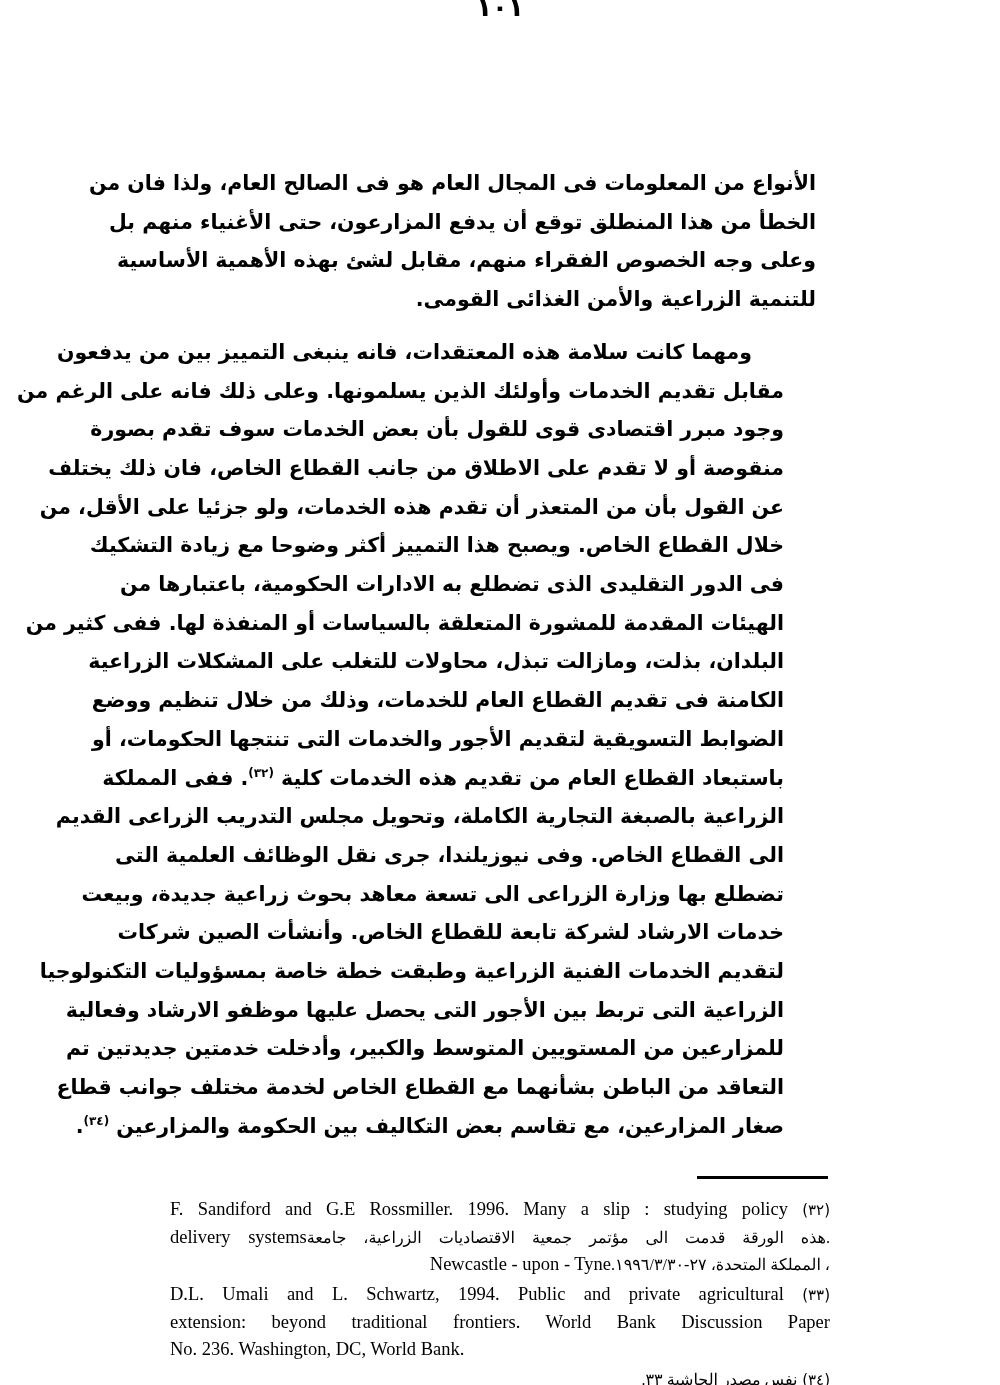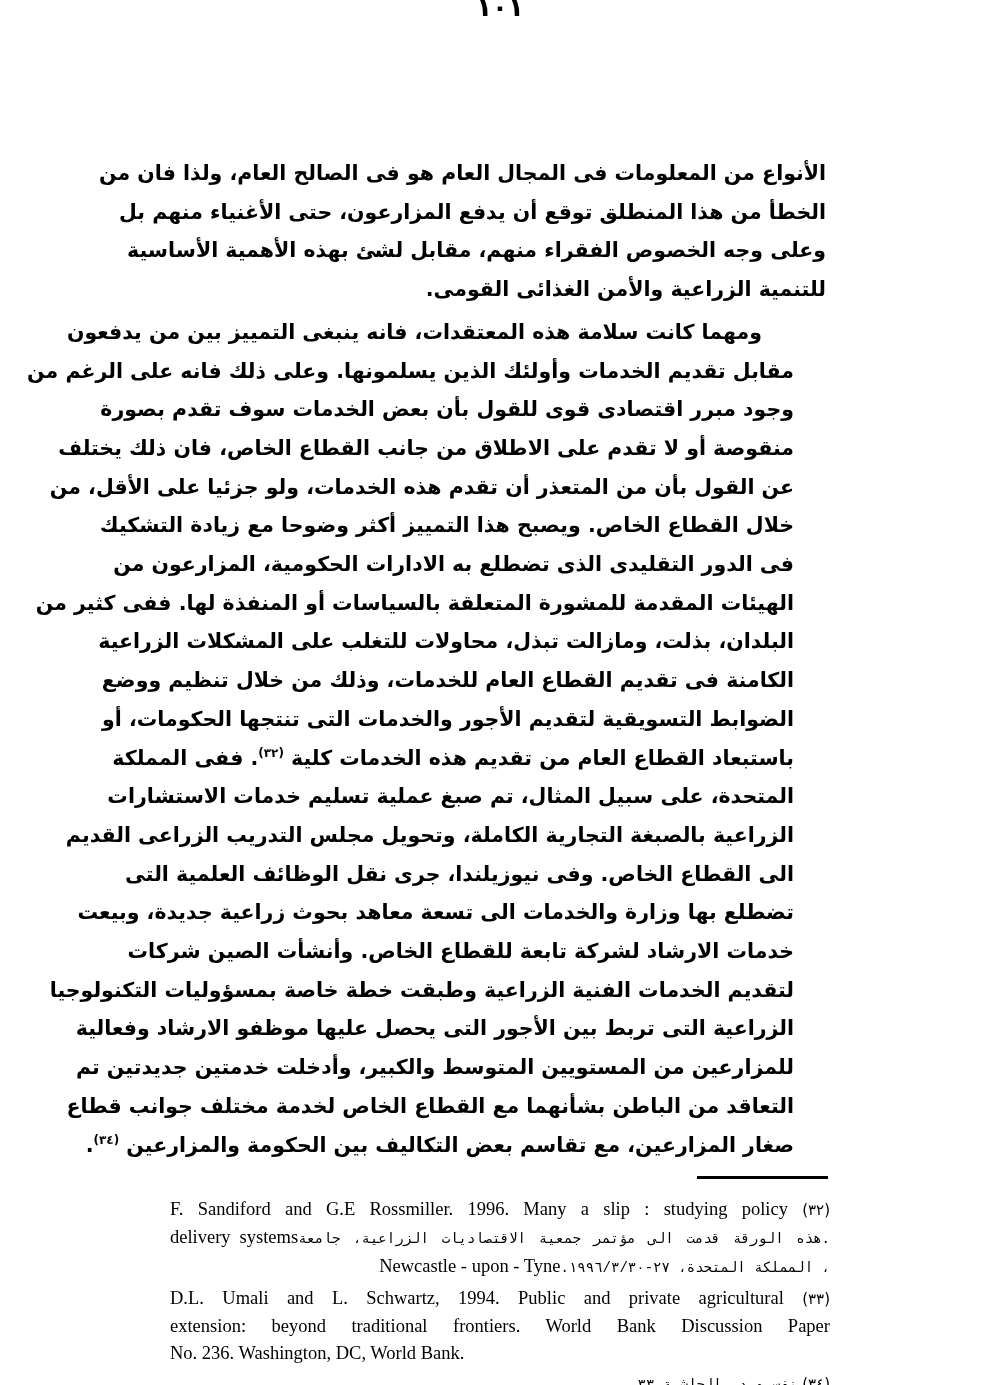--- a/index.html
+++ b/index.html
@@ -7,68 +7,67 @@
     .page-number {
       position: absolute; top: -8px; left: 0; width: 1000px; text-align: center;
       font-family: "DejaVu Sans", sans-serif; font-size: 26px; font-weight: bold; direction: rtl;
     }
     .body-text {
       position: absolute; top: 150px; left: 170px; width: 660px;
       direction: rtl; text-align: justify; text-align-last: right;
       font-family: "DejaVu Sans", sans-serif; font-weight: bold;
       font-size: 20.5px; line-height: 38.7px;
     }
-    .body-text p { margin: 4px; }
+    .body-text p { margin: 14px; }
     .body-text p.indent { text-indent: 32px; }
     .body-text .line { display: block; text-align: justify; text-align-last: justify; white-space: nowrap; }
     .body-text .line.last { text-align-last: right; }
     sup.fn { font-size: 12px; vertical-align: super; line-height: 0; }
     .footnote-rule {
       position: absolute; top: 1176px; left: 697px; width: 131px; height: 3px; background: #000;
     }
     .footnotes {
       position: absolute; top: 1196px; left: 170px; width: 660px;
       font-family: "Liberation Serif", serif; font-size: 18.5px; line-height: 27px;
     }
     .fn-block { margin: 0 0 3px 0; }
     .fn-line { display: block; white-space: nowrap; }
     .fn-line.ltr { direction: ltr; text-align: justify; text-align-last: justify; }
     .fn-line.ltr.last { text-align-last: left; }
     .fn-num { font-family: "DejaVu Sans", sans-serif; font-size: 15px; }
-    .fn-line .ar { font-family: Liberation Mono, monospace; font-size: 14px; }
+    .fn-line .ar { font-family: Liberation Serif, serif; font-size: 16px; }
   </style>
 </head>
 <body>
 
 <div class="page-number">١٠١</div>
 
 <div class="body-text">
   <p>
     <span class="line">الأنواع من المعلومات فى المجال العام هو فى الصالح العام، ولذا فان من</span>
     <span class="line">الخطأ من هذا المنطلق توقع أن يدفع المزارعون، حتى الأغنياء منهم بل</span>
     <span class="line">وعلى وجه الخصوص الفقراء منهم، مقابل لشئ بهذه الأهمية الأساسية</span>
     <span class="line last">للتنمية الزراعية والأمن الغذائى القومى.</span>
   </p>
   <p class="indent">
     <span class="line" style="padding-right:32px">ومهما كانت سلامة هذه المعتقدات، فانه ينبغى التمييز بين من يدفعون</span>
     <span class="line">مقابل تقديم الخدمات وأولئك الذين يسلمونها. وعلى ذلك فانه على الرغم من</span>
     <span class="line">وجود مبرر اقتصادى قوى للقول بأن بعض الخدمات سوف تقدم بصورة</span>
     <span class="line">منقوصة أو لا تقدم على الاطلاق من جانب القطاع الخاص، فان ذلك يختلف</span>
     <span class="line">عن القول بأن من المتعذر أن تقدم هذه الخدمات، ولو جزئيا على الأقل، من</span>
     <span class="line">خلال القطاع الخاص. ويصبح هذا التمييز أكثر وضوحا مع زيادة التشكيك</span>
-    <span class="line">فى الدور التقليدى الذى تضطلع به الادارات الحكومية، المزارعون من</span>
+    <span class="line">فى الدور التقليدى الذى تضطلع به الادارات الحكومية، باعتبارها من</span>
     <span class="line">الهيئات المقدمة للمشورة المتعلقة بالسياسات أو المنفذة لها. ففى كثير من</span>
     <span class="line">البلدان، بذلت، ومازالت تبذل، محاولات للتغلب على المشكلات الزراعية</span>
     <span class="line">الكامنة فى تقديم القطاع العام للخدمات، وذلك من خلال تنظيم ووضع</span>
     <span class="line">الضوابط التسويقية لتقديم الأجور والخدمات التى تنتجها الحكومات، أو</span>
     <span class="line"><span>باستبعاد القطاع العام من تقديم هذه الخدمات كلية</span> <sup class="fn">(٣٢)</sup><span>. ففى المملكة</span></span>
-    <span class="line">المتحدة، على سبيل المثال، تم صبغ عملية تسليم خدمات الاستشارات</span>
     <span class="line">الزراعية بالصبغة التجارية الكاملة، وتحويل مجلس التدريب الزراعى القديم</span>
     <span class="line">الى القطاع الخاص. وفى نيوزيلندا، جرى نقل الوظائف العلمية التى</span>
-    <span class="line">تضطلع بها وزارة والخدمات الى تسعة معاهد بحوث زراعية جديدة، وبيعت</span>
+    <span class="line">تضطلع بها وزارة الزراعى الى تسعة معاهد بحوث زراعية جديدة، وبيعت</span>
     <span class="line">خدمات الارشاد لشركة تابعة للقطاع الخاص. وأنشأت الصين شركات</span>
     <span class="line">لتقديم الخدمات الفنية الزراعية وطبقت خطة خاصة بمسؤوليات التكنولوجيا</span>
     <span class="line">الزراعية التى تربط بين الأجور التى يحصل عليها موظفو الارشاد وفعالية</span>
     <span class="line">للمزارعين من المستويين المتوسط والكبير، وأدخلت خدمتين جديدتين تم</span>
     <span class="line">التعاقد من الباطن بشأنهما مع القطاع الخاص لخدمة مختلف جوانب قطاع</span>
     <span class="line last"><span>صغار المزارعين، مع تقاسم بعض التكاليف بين الحكومة والمزارعين</span> <sup class="fn">(٣٤)</sup><span>.</span></span>
   </p>
 </div>
 
 <div class="footnote-rule"></div>

